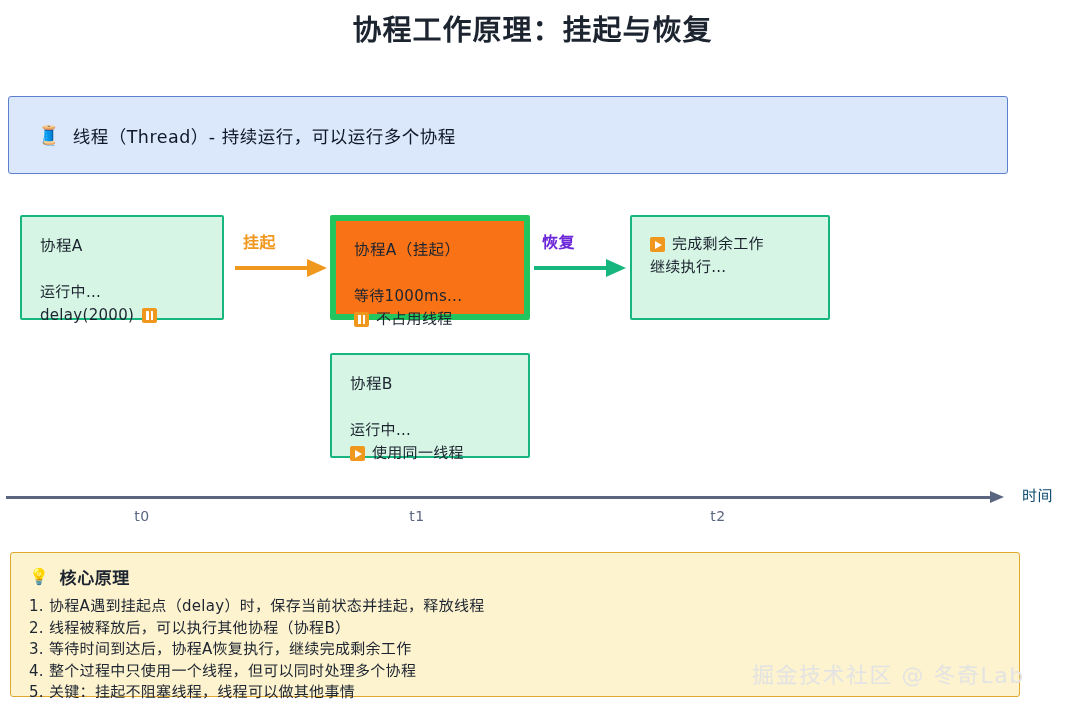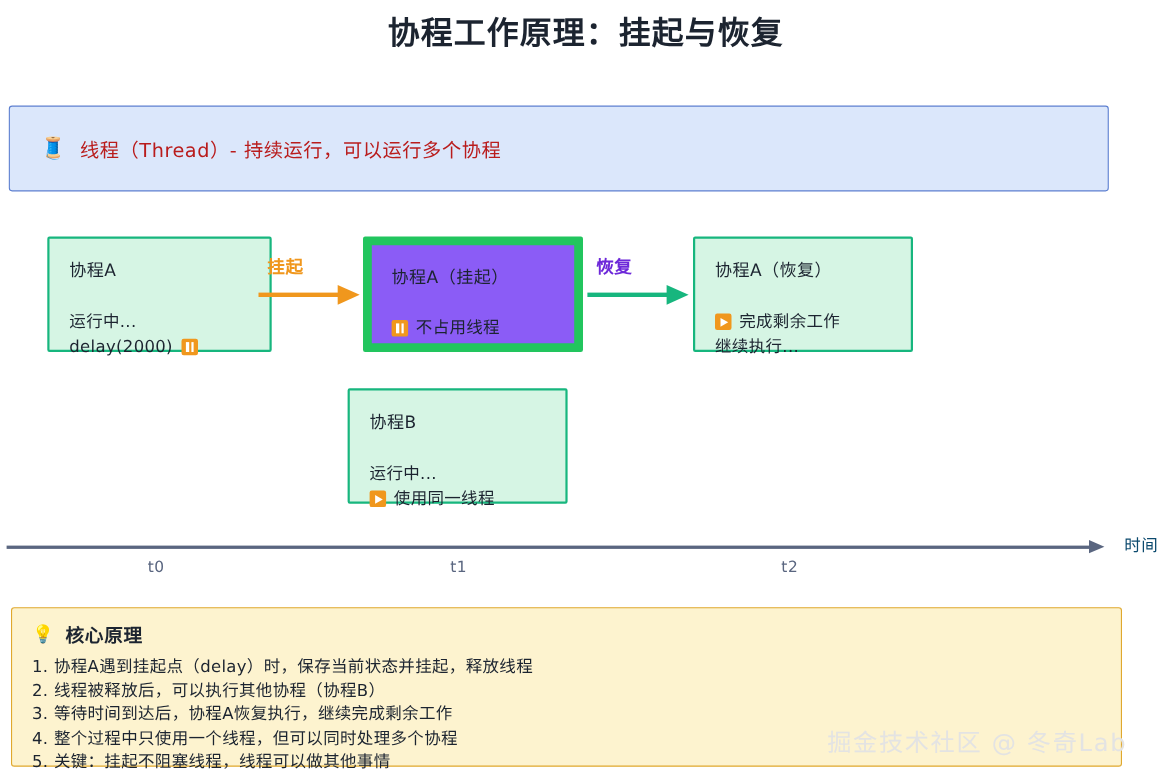--- a/index.html
+++ b/index.html
@@ -45,60 +45,60 @@
     align-items: center;
     padding-left: 28px;
   }
   .thread-icon {
     font-size: 19px;
     margin-right: 12px;
     line-height: 1;
   }
   .thread-text {
     font-size: 17.5px;
-    color: #b91c1c;
+    color: #0f172a;
     letter-spacing: 0.5px;
   }
 
   
   .cbox {
     position: absolute;
     box-sizing: border-box;
     border-radius: 2px;
     padding: 16px 18px 0 18px;
   }
   .cbox.green {
     background: #d6f5e4;
     border: 2px solid #17b67e;
   }
   .cbox.purple {
-    background: #8b5cf6;
-    border: 8px solid #22c55e;
+    background: #f97316;
+    border: 6px solid #22c55e;
   }
   .cbox-title {
     font-size: 15.5px;
     color: #1c2430;
     letter-spacing: 0.4px;
     margin-bottom: 26px;
   }
   .cbox-line {
     font-size: 15px;
     color: #1c2430;
     line-height: 23px;
     letter-spacing: 0.3px;
     display: flex;
     align-items: center;
     white-space: nowrap;
   }
 
   
-  #box-a-running  { left: 43px;  top: 215px; width: 204px; height: 105px; }
+  #box-a-running  { left: 20px;  top: 215px; width: 204px; height: 105px; }
   #box-a-suspend  { left: 330px; top: 215px; width: 200px; height: 105px; }
   #box-a-resume   { left: 630px; top: 215px; width: 200px; height: 105px; }
-  #box-b-running  { left: 316px; top: 353px; width: 200px; height: 105px; }
+  #box-b-running  { left: 330px; top: 353px; width: 200px; height: 105px; }
 
   
   .micon {
     display: inline-block;
     width: 15px;
     height: 15px;
     background: #f0971d;
     border-radius: 2px;
     position: relative;
     vertical-align: middle;
@@ -288,33 +288,35 @@
 
 <div class="arrow" id="arrow-suspend">
   <span class="alabel">挂起</span>
   <span class="shaft"></span>
   <span class="head"></span>
 </div>
 
 <div class="cbox purple" id="box-a-suspend">
   <div class="cbox-title">协程A（挂起）</div>
   <div class="cbox-line">
+    <span>等待1000ms...</span>
+  </div>
+  <div class="cbox-line">
     <span class="micon pause icon-gap-r"></span>
     <span>不占用线程</span>
   </div>
 </div>
 
 <div class="arrow" id="arrow-resume">
   <span class="alabel">恢复</span>
   <span class="shaft"></span>
   <span class="head"></span>
 </div>
 
 <div class="cbox green" id="box-a-resume">
-  <div class="cbox-title">协程A（恢复）</div>
   <div class="cbox-line">
     <span class="micon play icon-gap-r"></span>
     <span>完成剩余工作</span>
   </div>
   <div class="cbox-line">
     <span>继续执行...</span>
   </div>
 </div>
 
 <div class="cbox green" id="box-b-running">

